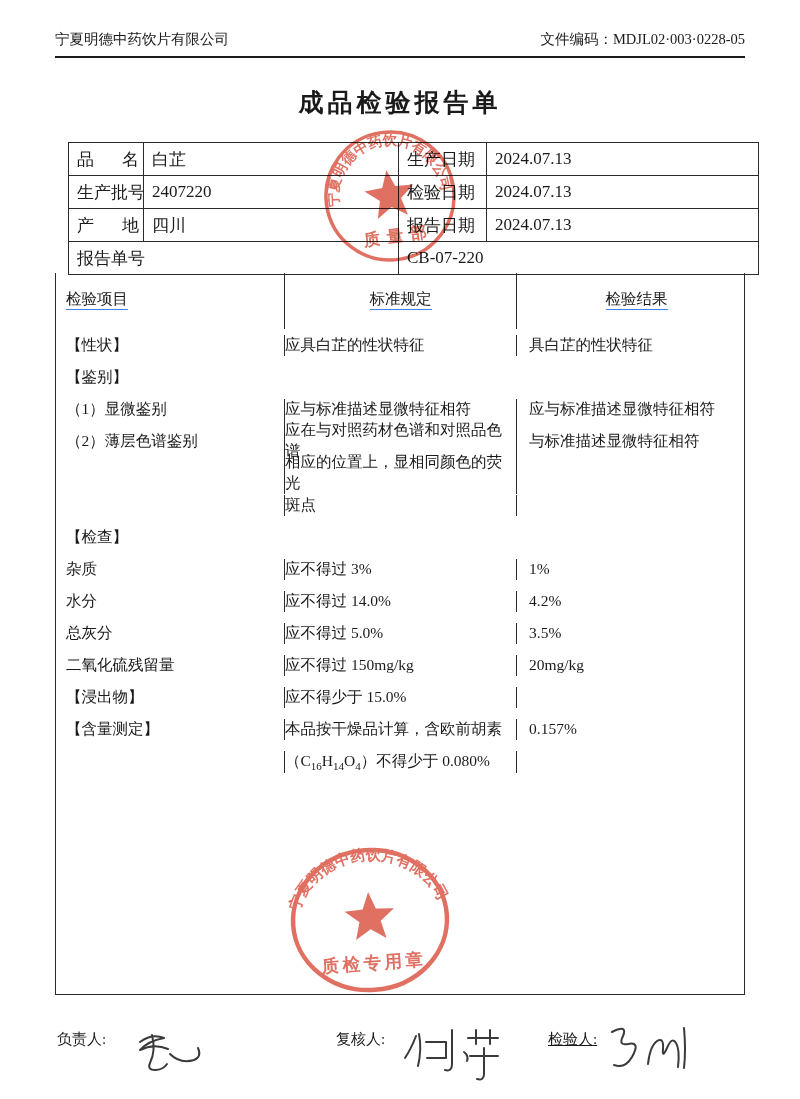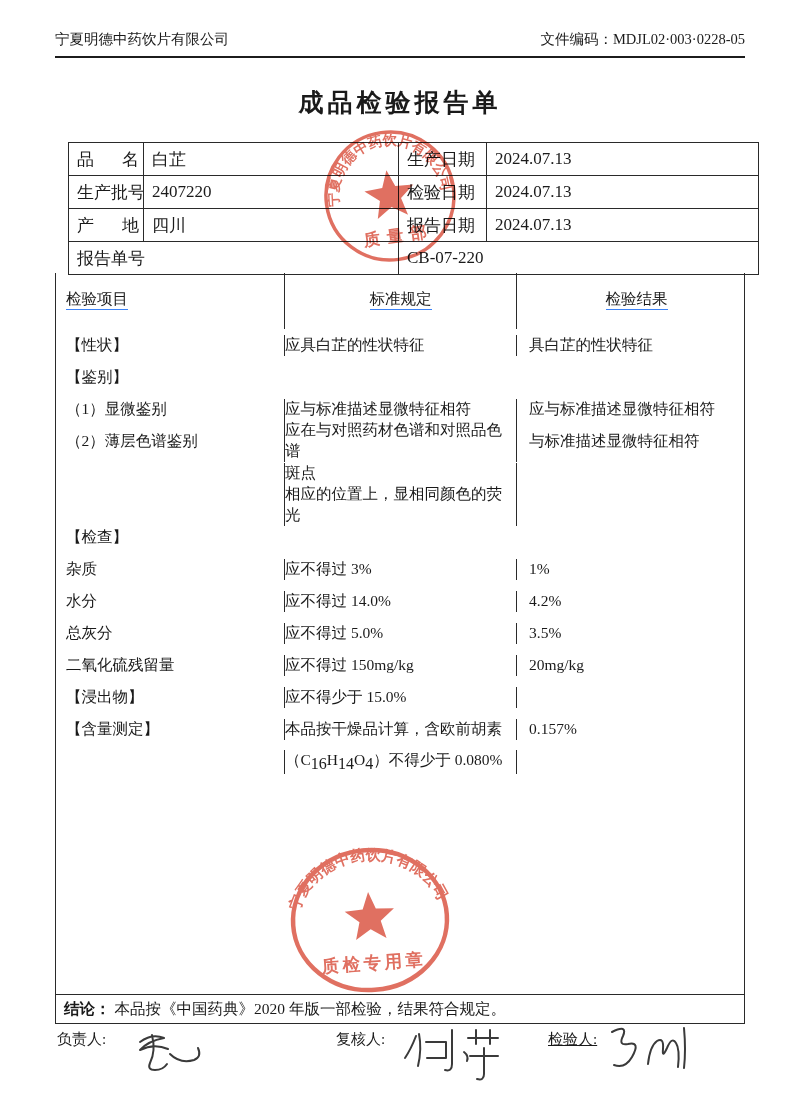--- a/index.html
+++ b/index.html
@@ -39,21 +39,21 @@
   .main .hdr { display:flex; height:56px; }
   .main .c1 { width:228px; box-sizing:border-box; padding-left:10px; }
   .main .c2 { width:233px; box-sizing:border-box; border-left:1px solid #2a2a2a; border-right:1px solid #2a2a2a; }
   .main .c3 { flex:1; padding-left:12px; }
   .main .hdr .c1 { padding-top:16px; }
   .main .hdr .c2, .main .hdr .c3 { padding-top:16px; text-align:center; }
   .main .hdr span { border-bottom:1px solid #3b82f6; padding-bottom:2px; }
   .main .line { display:flex; height:32px; align-items:center; }
   .main .line.tall { height:34px; }
   .main .line.fill { flex:1; height:auto; }
-  sub { font-size:16px; }
+  sub { font-size:11px; }
   
   .concl {
     position:absolute; left:55px; top:995px; width:690px; height:29px;
     border:1px solid #2a2a2a; border-top:none; box-sizing:border-box;
     display:flex; align-items:center; padding-left:8px; font-size:15.5px;
   }
   .concl .lab { font-weight:bold; margin-right:4px; }
   
   .flabel { position:absolute; font-size:15px;text-align:right; }
   
@@ -129,26 +129,26 @@
       <div class="c2">应与标准描述显微特征相符</div>
       <div class="c3">应与标准描述显微特征相符</div>
     </div>
     <div class="line">
       <div class="c1">（2）薄层色谱鉴别</div>
       <div class="c2">应在与对照药材色谱和对照品色谱</div>
       <div class="c3">与标准描述显微特征相符</div>
     </div>
     <div class="line">
       <div class="c1"></div>
+      <div class="c2">相应的位置上，显相同颜色的荧光</div>
+      <div class="c3"></div>
+    </div>
+    <div class="line">
+      <div class="c1"></div>
       <div class="c2">斑点</div>
-      <div class="c3"></div>
-    </div>
-    <div class="line">
-      <div class="c1"></div>
-      <div class="c2">相应的位置上，显相同颜色的荧光</div>
       <div class="c3"></div>
     </div>
     <div class="line">
       <div class="c1">【检查】</div>
       <div class="c2"></div>
       <div class="c3"></div>
     </div>
     <div class="line">
       <div class="c1">杂质</div>
       <div class="c2">应不得过 3%</div>
@@ -186,24 +186,20 @@
       </div>
       <div class="c3"></div>
     </div>
     <div class="line fill">
       <div class="c1"></div>
       <div class="c2"></div>
       <div class="c3"></div>
     </div>
   </div>
 
-  <div class="concl">
-    <span class="lab">结论：</span>
-    <span>本品按《中国药典》2020 年版一部检验，结果符合规定。</span>
-  </div>
 
   <span class="flabel" style="left:57px;top:1030px;">负责人:</span>
   <span class="flabel" style="left:336px;top:1030px;">复核人:</span>
   <span class="flabel" style="left:548px;top:1030px;text-decoration:underline;">检验人:</span>
 
   <svg class="sig" style="left:118px;top:1028px;" width="120" height="55" viewBox="0 0 120 55">
     <path d="M22 14 q12 -9 24 -4 q-16 3 -24 12 q14 -7 28 -1"></path>
     <path d="M34 7 q4 16 -2 28 q-3 7 5 7 q8 0 12 -6"></path>
     <path d="M52 26 q10 10 24 6 q8 -3 4 -12"></path>
   </svg>

